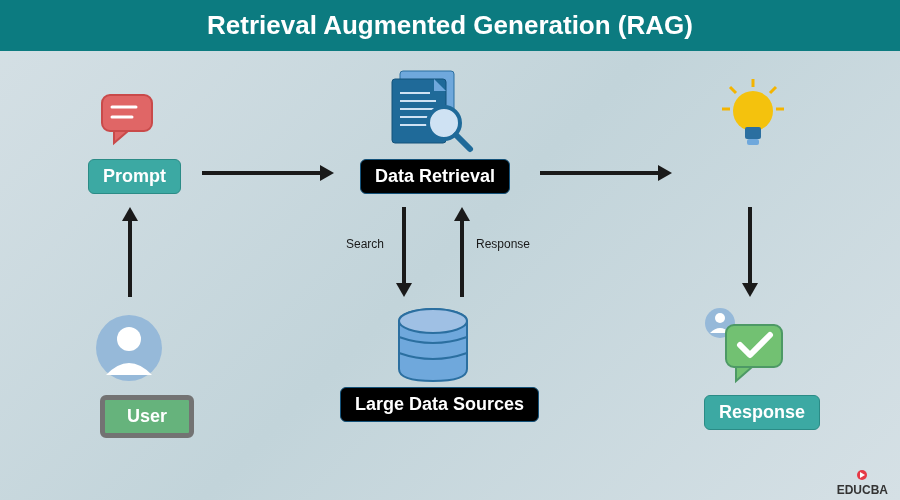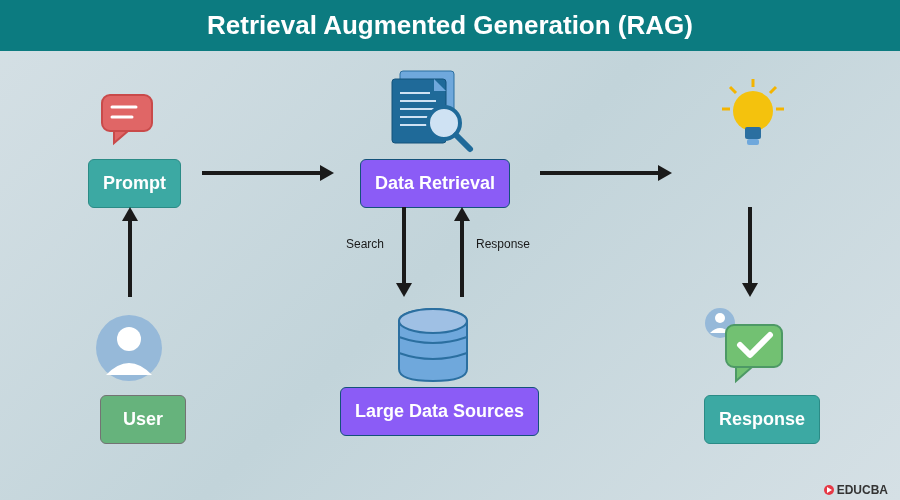--- a/index.html
+++ b/index.html
@@ -1,32 +1,32 @@
 <!DOCTYPE html>
 <html><head>
 <meta charset="utf-8">
 <style>
   * { margin: 0; padding: 0; box-sizing: border-box; }
   body { width: 900px; height: 500px; font-family: Arial, sans-serif; background: linear-gradient(135deg, #d5e0e5 0%, #c2d4da 50%, #d5e0e5 100%); position: relative; overflow: hidden; }
   .header { background: #0c7b80; color: #fff; text-align: center; padding: 10px 16px; font-size: 26px; font-weight: bold; }
   .canvas { position: relative; width: 900px; height: 452px; }
-  .node-label { position: absolute; padding: 13px 14px; border-radius: 6px; font-weight: bold; font-size: 18px; text-align: center; }
+  .node-label { position: absolute; padding: 6px 14px; border-radius: 6px; font-weight: bold; font-size: 18px; text-align: center; }
   .teal-box { background: #3ca9a3; color: #fff; border: 1px solid #2b8b86; }
-  .green-box { background: #66b37c; color: #fff; border: 1px solid #737373; }
-  .blue-box { background: #8b5cf6; color: #fff; border: 1px solid #14527a; }
+  .green-box { background: #66b37c; color: #fff; border: 5px solid #737373; }
+  .blue-box { background: #000000; color: #fff; border: 1px solid #14527a; }
   .arrow { position: absolute; }
   .arrow-h { height: 4px; background: #1a1a1a; }
   .arrow-h::after { content:""; position:absolute; right:-12px; top:-6px; border-left:14px solid #1a1a1a; border-top:8px solid transparent; border-bottom:8px solid transparent; }
   .arrow-v-down { width: 4px; background: #1a1a1a; }
   .arrow-v-down::after { content:""; position:absolute; left:-6px; bottom:-12px; border-top:14px solid #1a1a1a; border-left:8px solid transparent; border-right:8px solid transparent; }
   .arrow-v-up { width: 4px; background: #1a1a1a; }
   .arrow-v-up::after { content:""; position:absolute; left:-6px; top:-12px; border-bottom:14px solid #1a1a1a; border-left:8px solid transparent; border-right:8px solid transparent; }
   .arrow-label { position:absolute; font-size:12px; color:#1a1a1a; }
   .icon-wrap { position:absolute; }
-  .logo { position:absolute; bottom:6px; right:12px; font-size:12px; font-weight:bold; color:#333; display:flex; align-items:center; gap:3px; }
+  .logo { position:absolute; bottom:6px; right:12px; font-size:12px; font-weight:bold; color:#333; display:flex; align-items:center; gap:3px;flex-direction:column; }
   .logo-dot { width:10px; height:10px; background:#e63946; border-radius:50%; position:relative; }
   .logo-dot::after { content:""; position:absolute; width:0; height:0; border-left:5px solid #fff; border-top:3px solid transparent; border-bottom:3px solid transparent; left:3px; top:2px; }
 </style>
 </head>
 <body>
 
 <div class="header">Retrieval Augmented Generation (RAG)</div>
 
 <div class="canvas">
 

